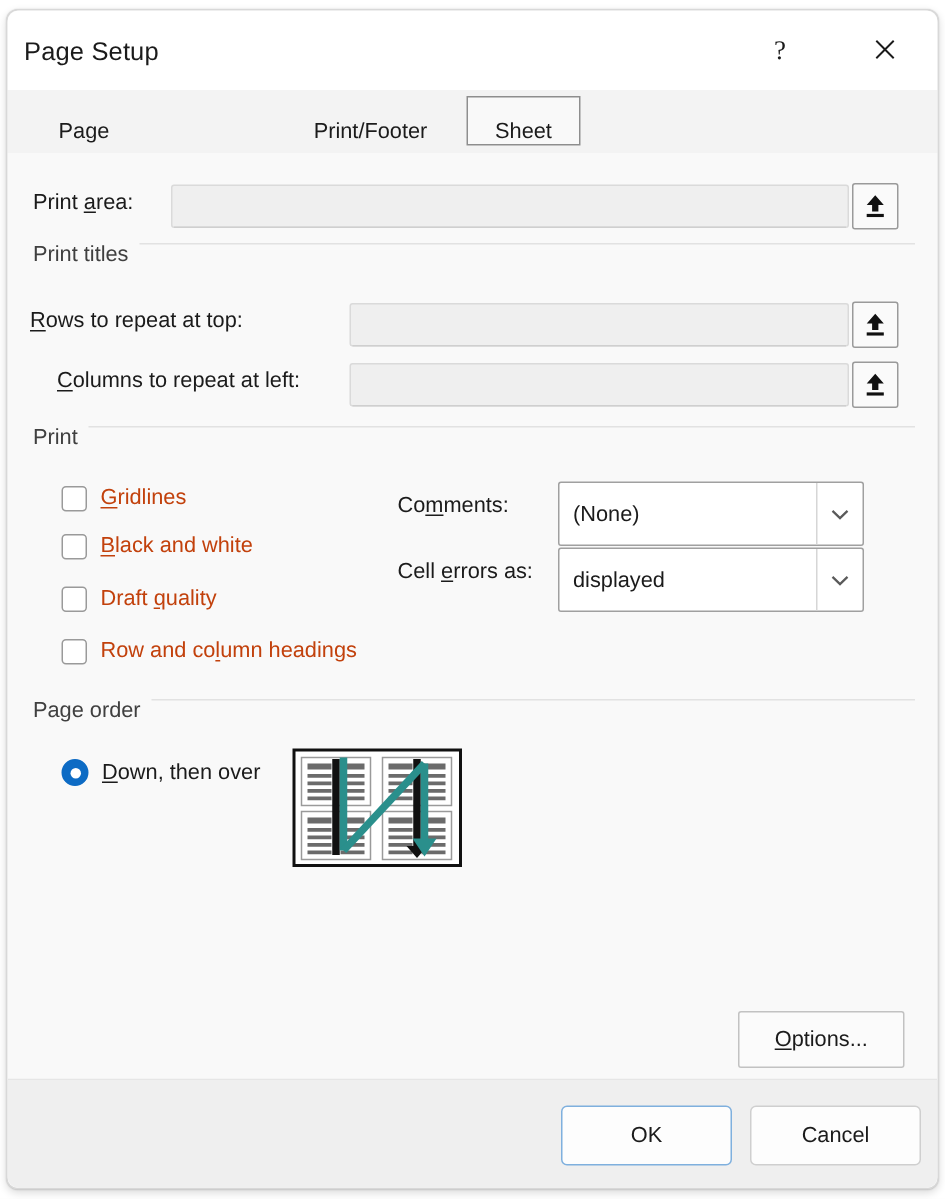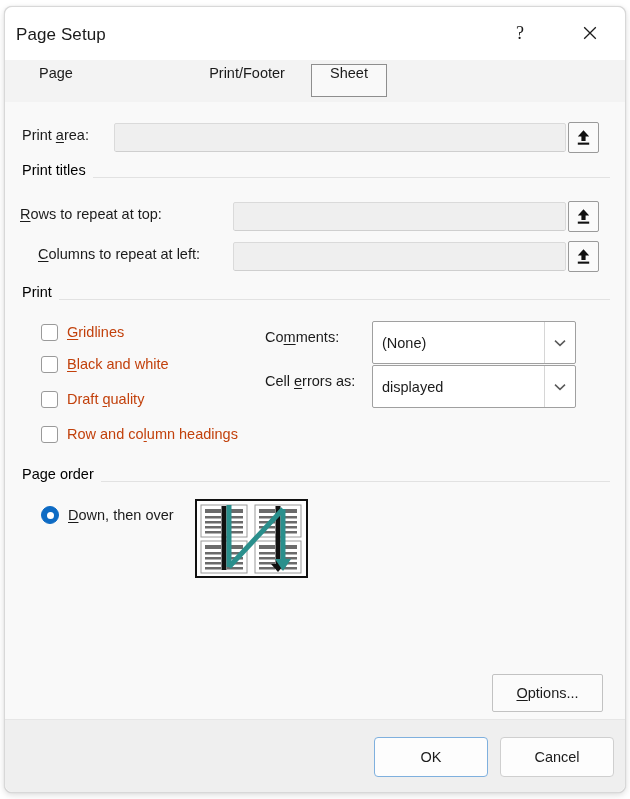--- a/index.html
+++ b/index.html
@@ -73,21 +73,21 @@
     top: 53px;
     width: 100%;
     height: 42px;
     background: #f3f3f3;
   }
   .tab {
     position: absolute;
     top: 4px;
     height: 33px;
     display: flex;
-    align-items: flex-start;
+    align-items: flex-end;
     justify-content: center;
     font-size: 14.5px;
     color: #1b1b1b;
     box-sizing: border-box;
     background: transparent;
     border: 1px solid transparent;
   }
   .tab.selected {
     background: #f9f9f9;
     border: 1px solid #8e8e8e;
@@ -108,23 +108,23 @@
     font-size: 14.5px;
     color: #1b1b1b;
     white-space: nowrap;
   }
   .acc { text-decoration: underline; text-underline-offset: 1.5px; }
 
   
   .grouphdr {
     position: absolute;
     display: flex;
-    align-items: flex-end;
-    font-size: 14.5px;
-    color: #000000;
+    align-items: flex-start;
+    font-size: 14.5px;
+    color: #404040;
     white-space: nowrap;
   }
   .grouphdr .rule {
     flex: 1 1 auto;
     height: 1px;
     background: #e2e2e2;
     margin-left: 7px;
   }
 
   

